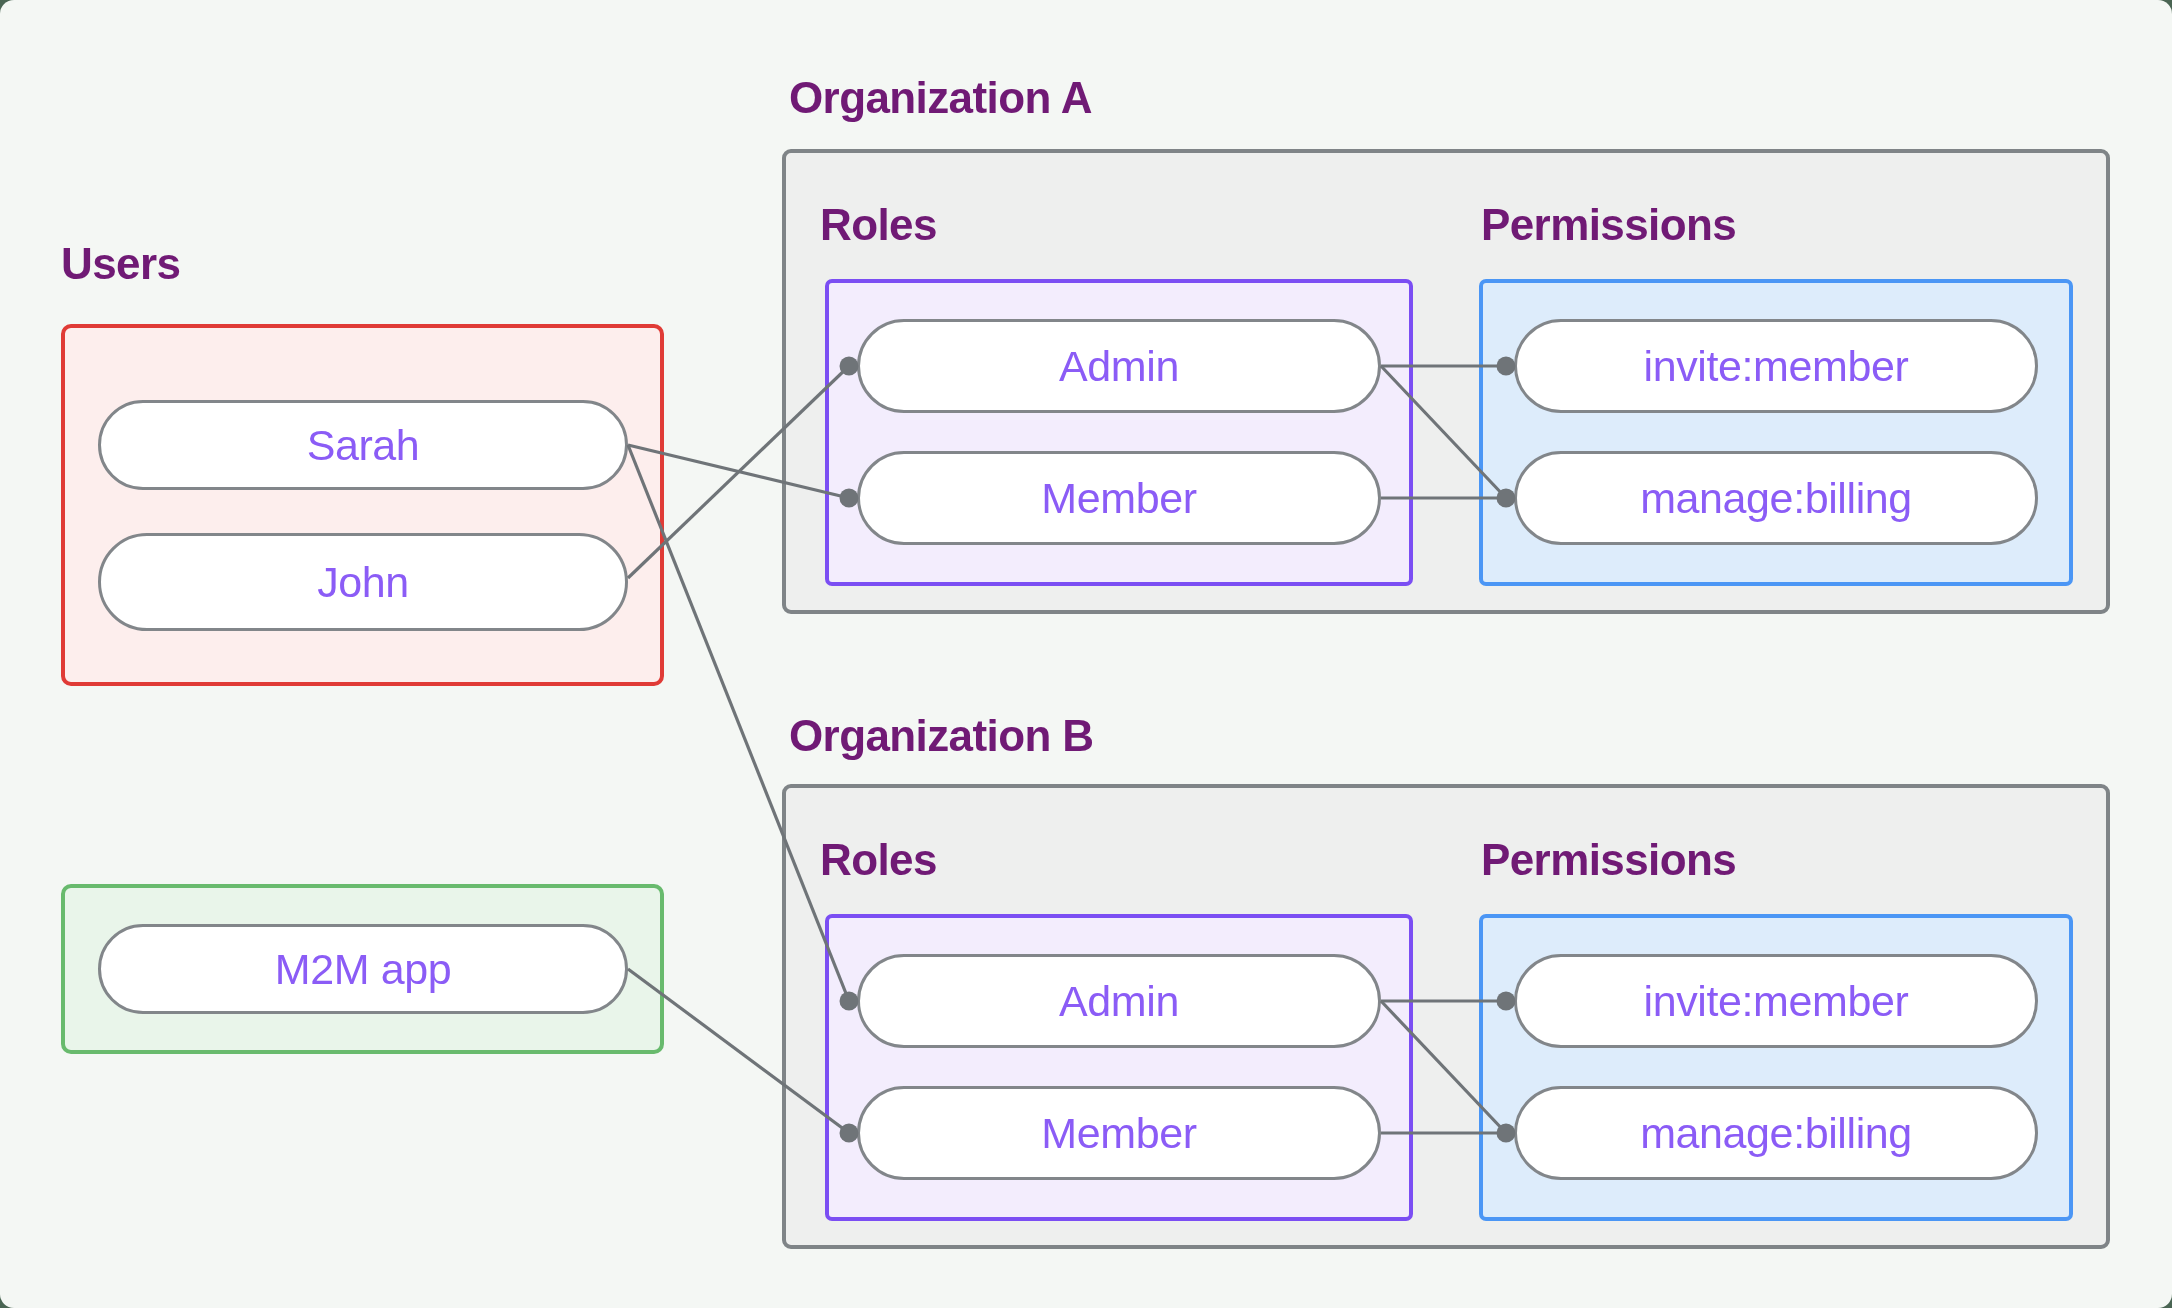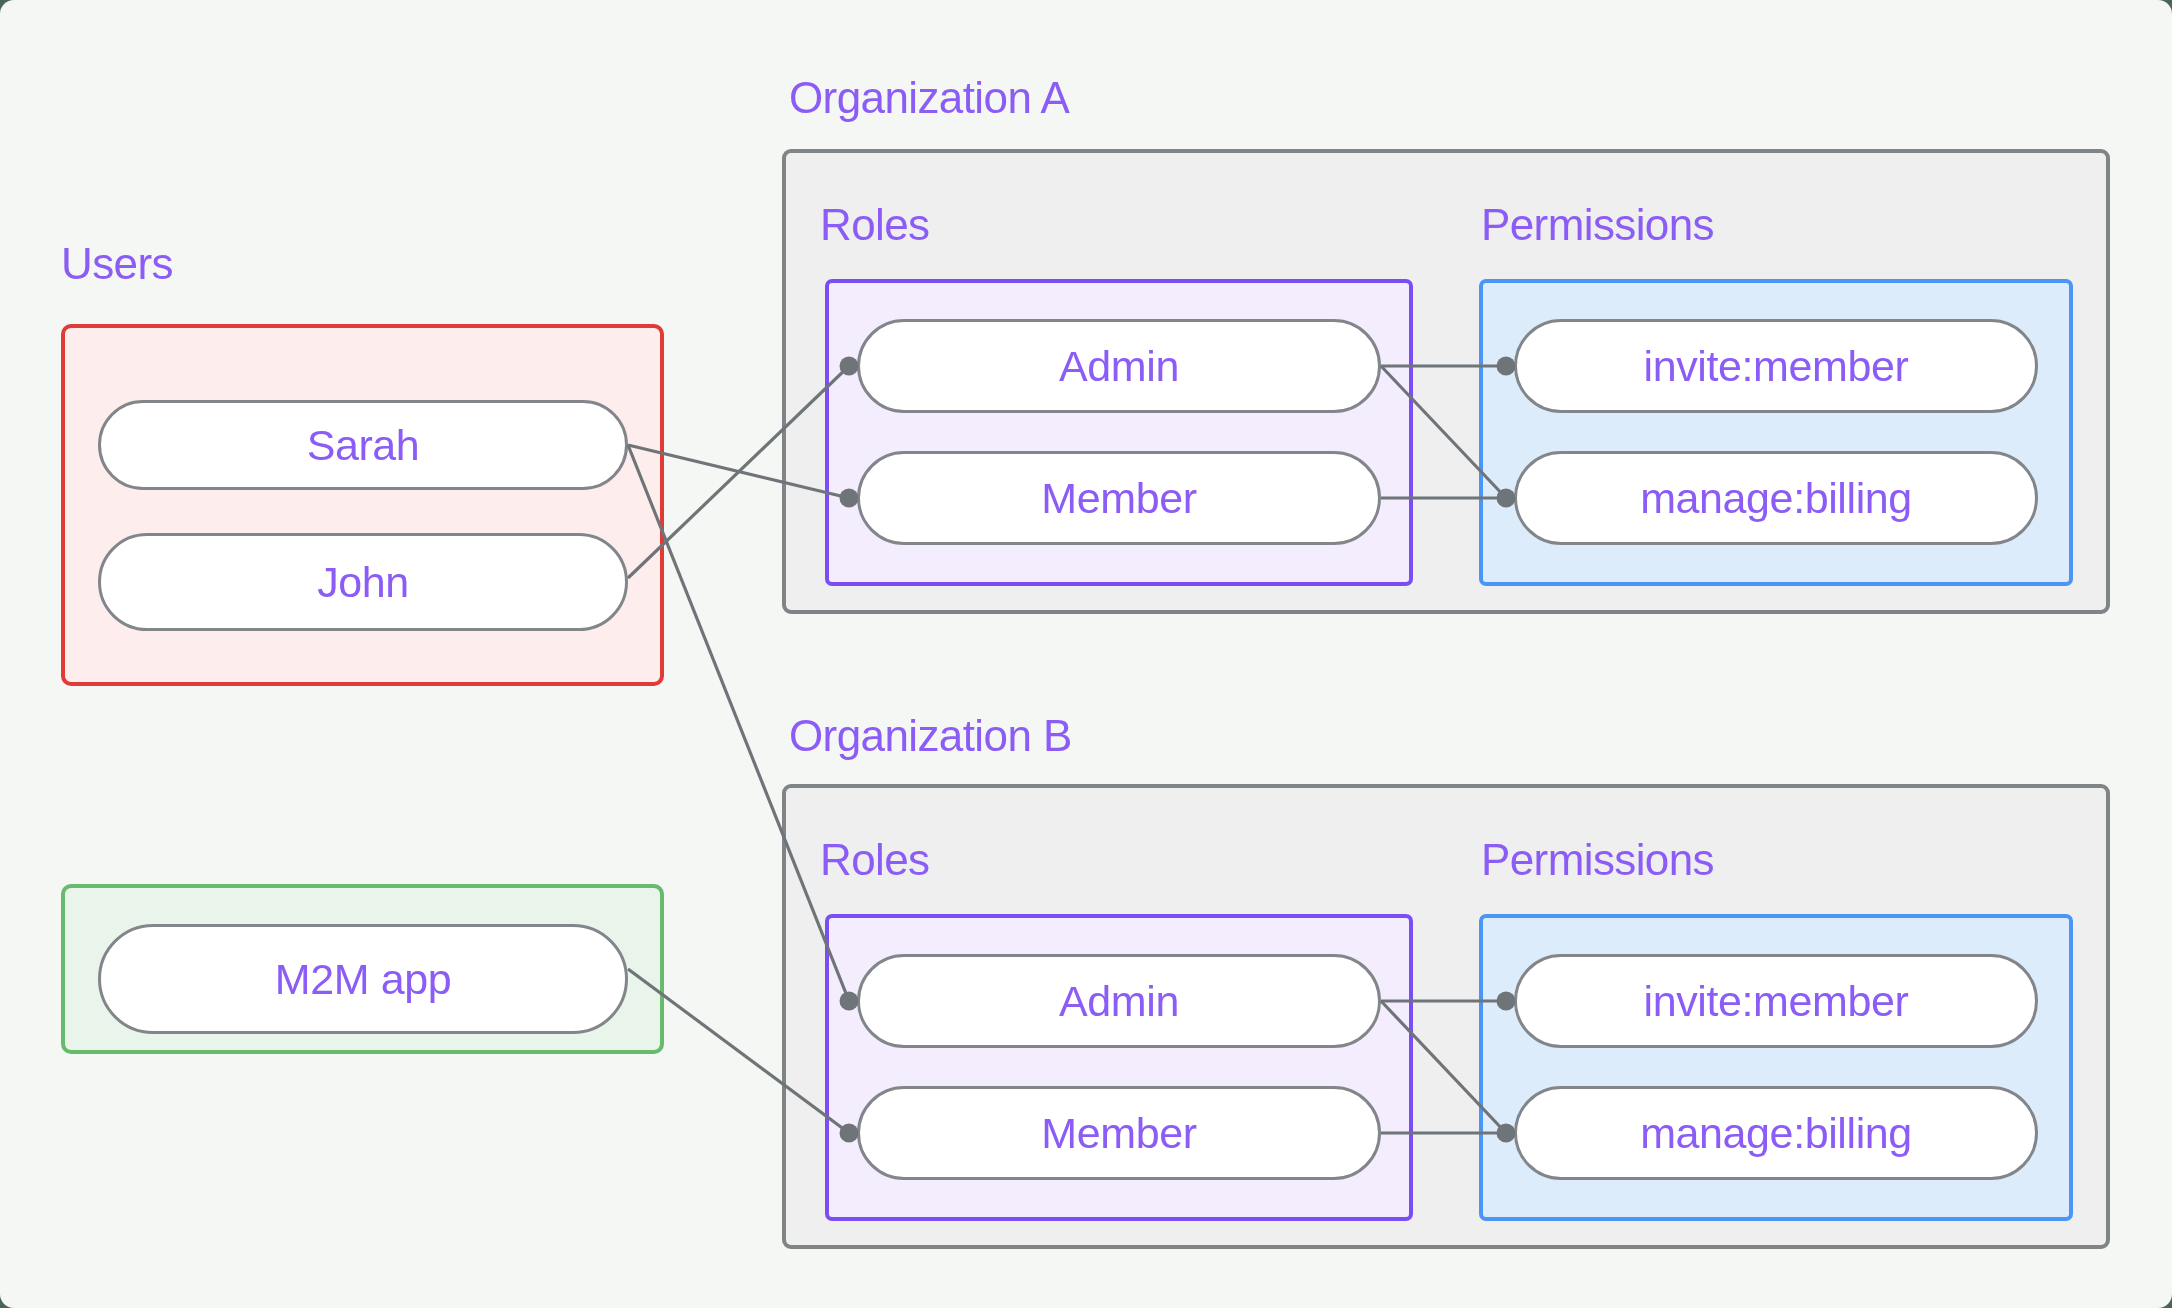--- a/index.html
+++ b/index.html
@@ -2,22 +2,22 @@
 <html><head>
 <meta charset="utf-8">
 <style>
   html,body{margin:0;padding:0;background:#4a6553;}
   body{font-family:"Liberation Sans","DejaVu Sans",sans-serif;}
   .card{
     position:relative;width:2172px;height:1308px;
     background:#f4f7f4;border-radius:14px;overflow:hidden;
   }
   .sec-label{
-    position:absolute;z-index:4;font-size:44px;font-weight:400;
-    color:#8b5cf6;letter-spacing:-0.6px;line-height:1.25;white-space:nowrap;
+    position:absolute;z-index:4;font-size:44px;font-weight:700;
+    color:#701a75;letter-spacing:-0.6px;line-height:1.25;white-space:nowrap;
   }
   .group{position:absolute;box-sizing:border-box;}
   .org-box{
     z-index:1;background:#eeefee;border:4px solid #7f8487;border-radius:9px;
   }
   .users-box{
     z-index:2;background:#fdeeed;border:4px solid #e03b36;border-radius:10px;
   }
   .m2m-box{
     z-index:2;background:#e9f5ea;border:4px solid #68ba6d;border-radius:10px;
@@ -49,21 +49,21 @@
     <span>Sarah</span>
   </div>
 
   <div class="pill" style="left:98px;top:533px;width:530px;height:98px;">
     <span>John</span>
   </div>
 
 
   <div class="group m2m-box" style="left:61px;top:884px;width:603px;height:170px;"></div>
 
-  <div class="pill" style="left:98px;top:924px;width:530px;height:110px;">
+  <div class="pill" style="left:98px;top:924px;width:530px;height:90px;">
     <span>M2M app</span>
   </div>
 
   <div class="sec-label" style="left:789px;top:70px;">Organization A</div>
 
   <div class="group org-box" style="left:782px;top:149px;width:1328px;height:465px;"></div>
 
   <div class="sec-label" style="left:820px;top:197px;">Roles</div>
 
   <div class="sec-label" style="left:1481px;top:197px;">Permissions</div>

